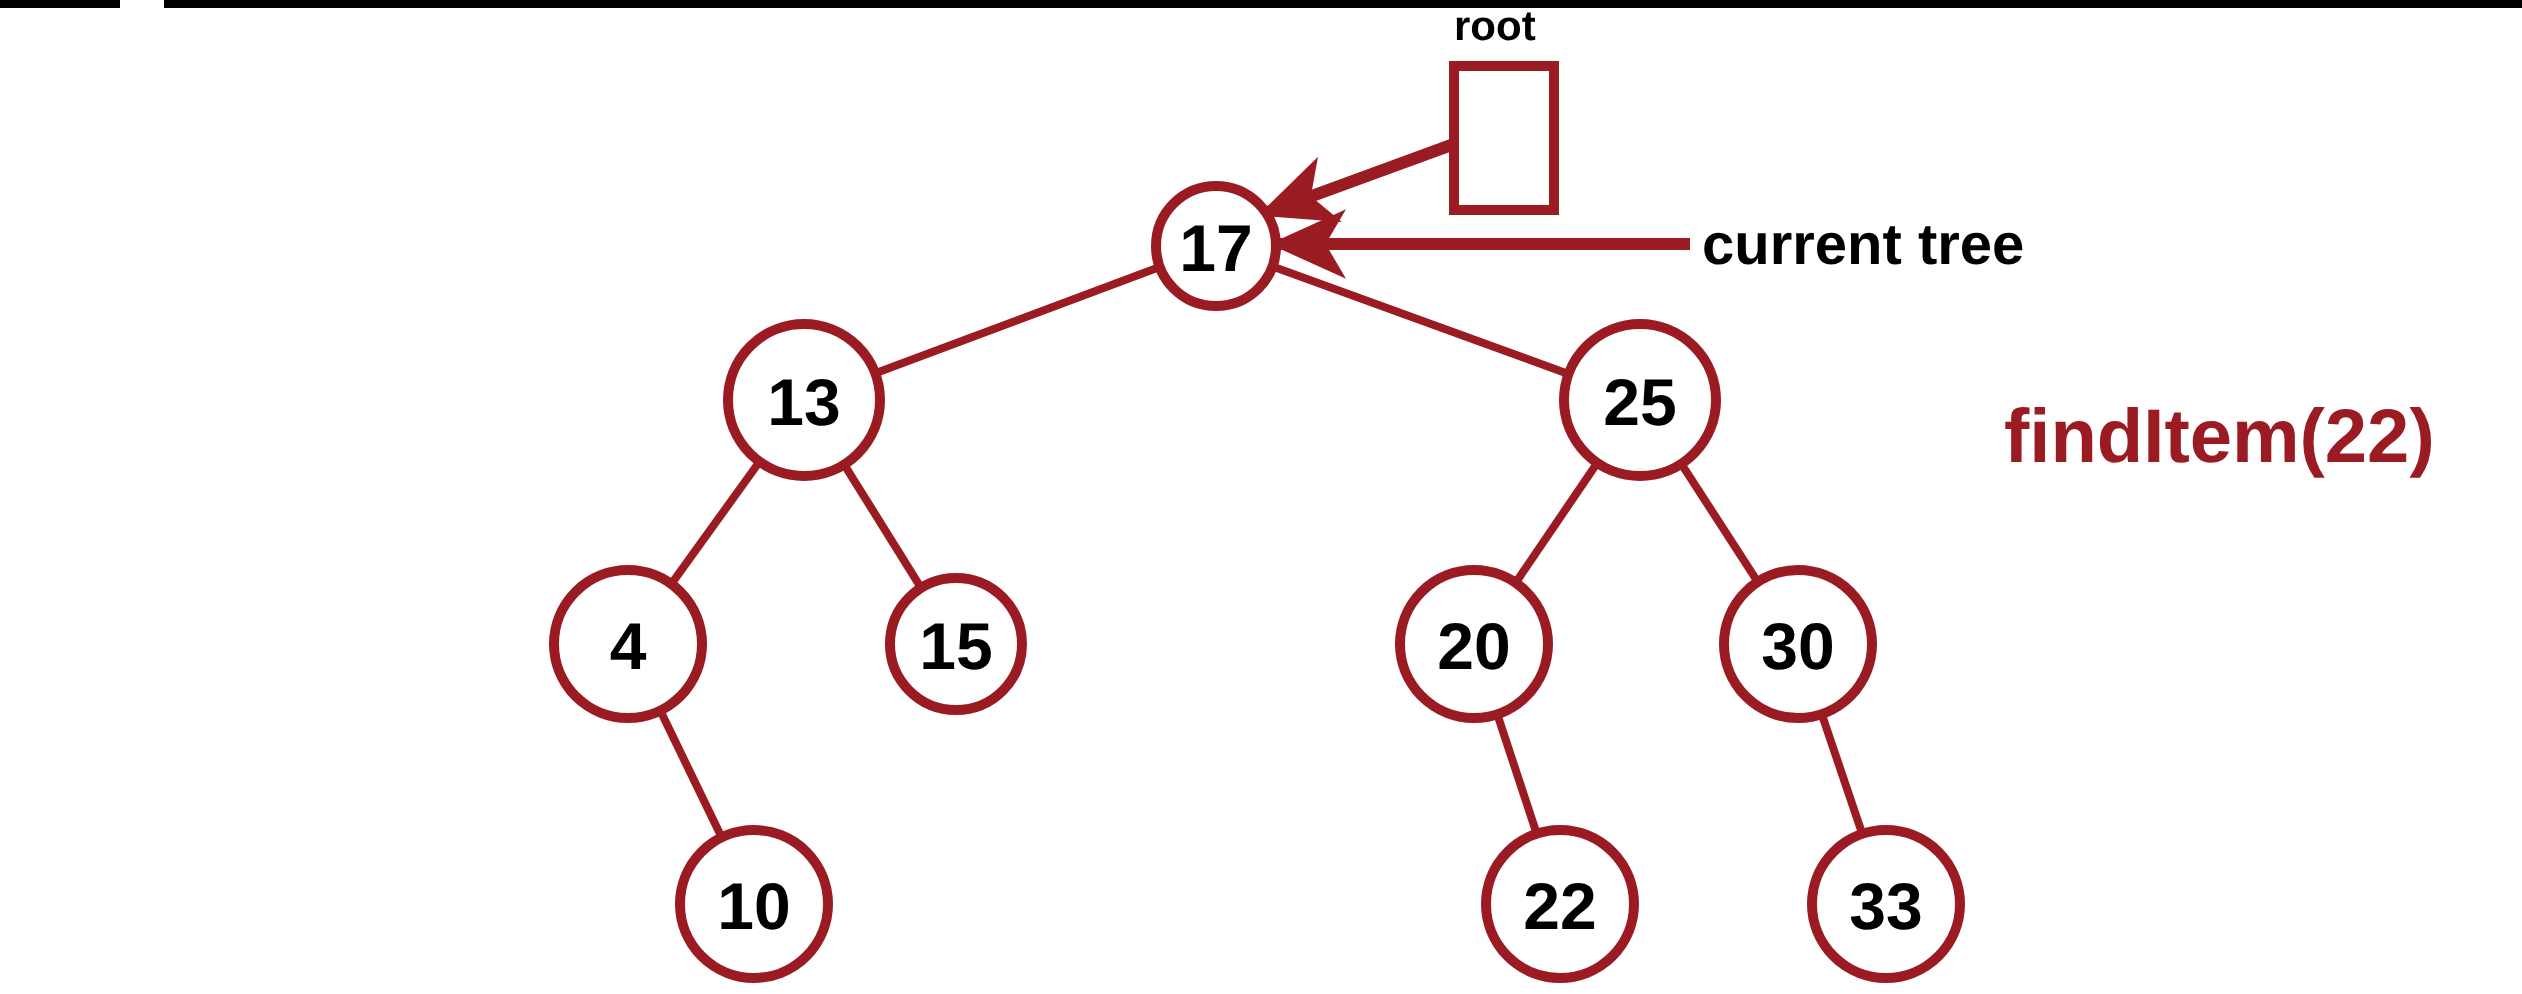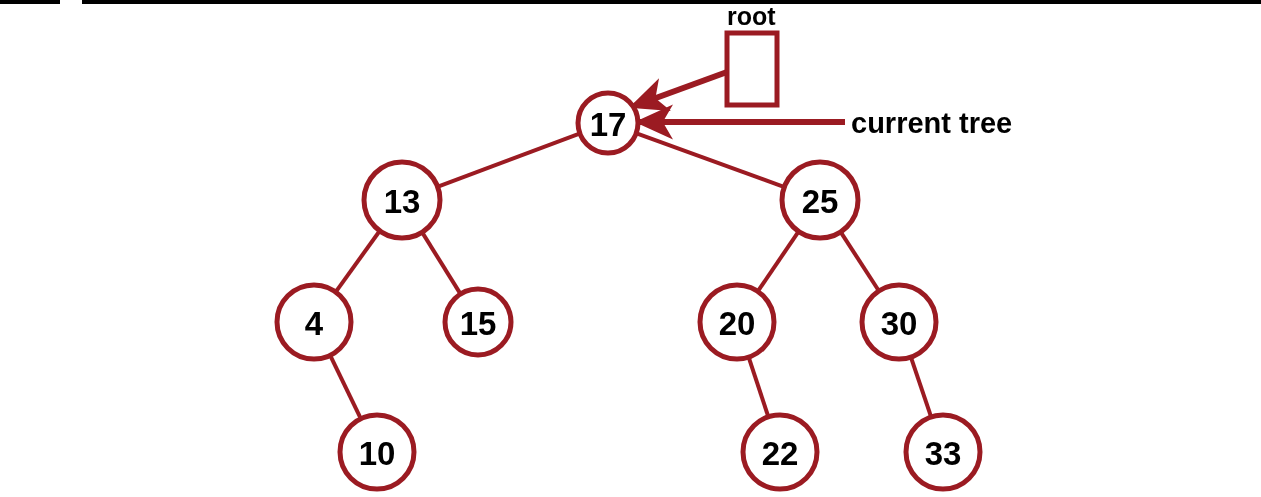--- a/index.html
+++ b/index.html
@@ -72,21 +72,21 @@
   .annot-label {
     position: absolute;
     font-family: "Liberation Sans", sans-serif;
     font-weight: bold;
     color: #000000;
     white-space: nowrap;
   }
   #label-root {
     left: 727px;
     top: 2px;
-    font-size: 25px;
+    font-size: 21px;
   }
   #label-current-tree {
     left: 851px;
     top: 107px;
     font-size: 29px;
   }
   #label-finditem {
     position: absolute;
     left: 1002px;
     top: 198px;
@@ -169,14 +169,15 @@
           <circle cx="943" cy="452" r="37" class="node-circle"></circle>
           <text x="943" y="453" class="node-label">33</text>
         </g>
       </g>
   </svg>
 
   <div class="annot-label" id="label-root">root</div>
 
   <div class="annot-label" id="label-current-tree">current tree</div>
 
+  <div id="label-finditem">findItem(22)</div>
 
 </div>
 
 </body></html>

